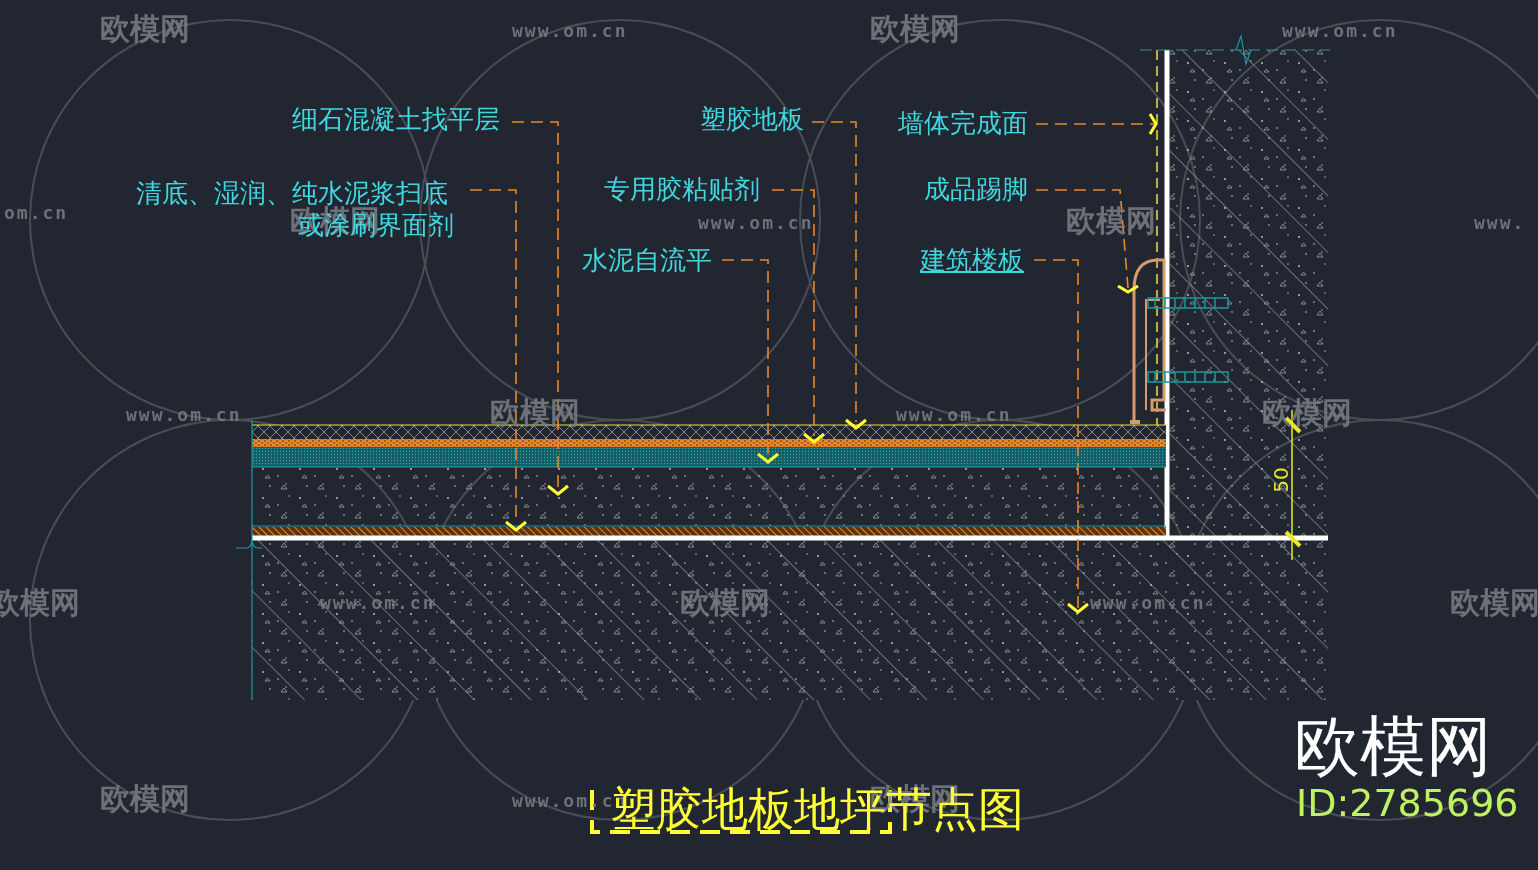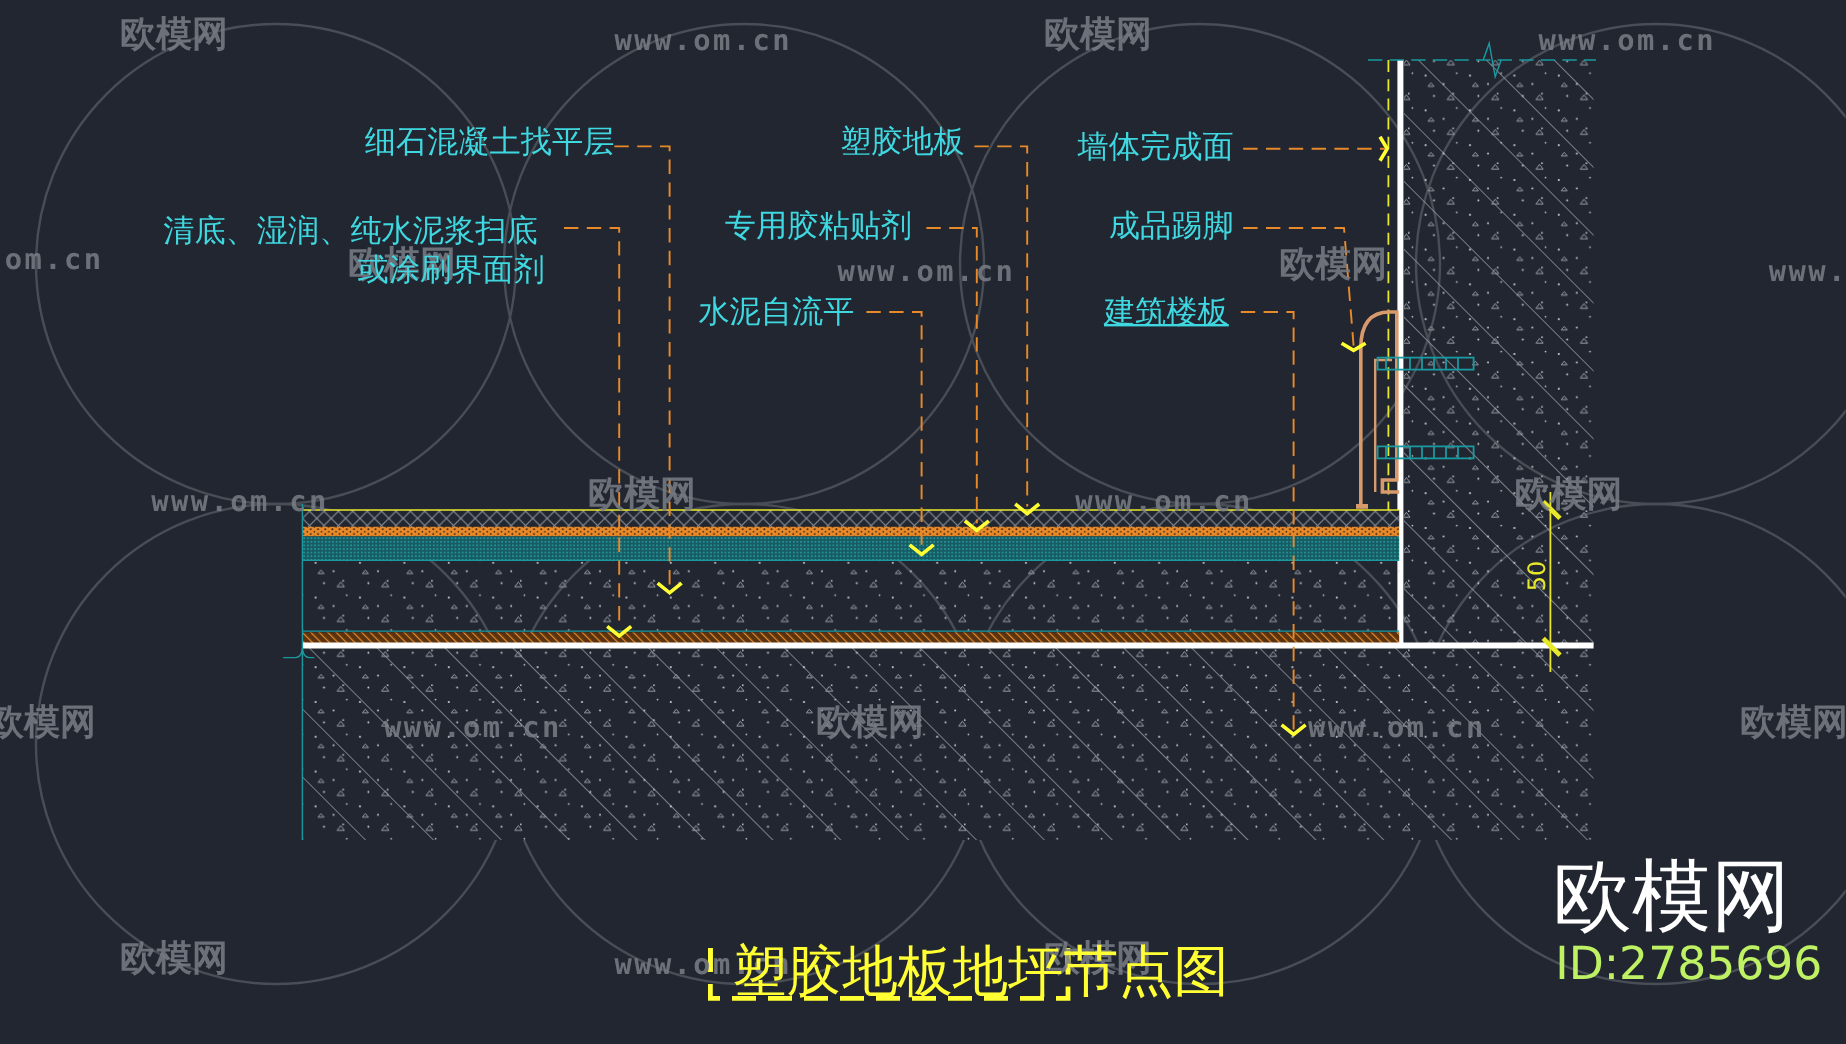--- a/index.html
+++ b/index.html
@@ -1,21 +1,21 @@
 <!DOCTYPE html>
 <html><head>
 <meta charset="utf-8">
 <style>
   html, body { margin:0; padding:0; }
   body { width:1538px; height:870px; background:#212630; overflow:hidden; position:relative;
          font-family:"DejaVu Sans", sans-serif; }
   svg.layer { position:absolute; left:0; top:0; }
   .label { position:absolute; color:#3fd8e0; font-size:26px; white-space:nowrap; line-height:1; letter-spacing:0px; }
   .wm-text { position:absolute; color:#7a7e86; font-size:30px; font-weight:bold; white-space:nowrap; opacity:.85; line-height:1; }
-  .wm-url { position:absolute; color:#7a7e86; font-family:"DejaVu Sans Mono", monospace; font-size:24px; font-weight:bold; white-space:nowrap; letter-spacing:2px; opacity:.85; line-height:1; }
+  .wm-url { position:absolute; color:#7a7e86; font-family:"DejaVu Sans Mono", monospace; font-size:18px; font-weight:bold; white-space:nowrap; letter-spacing:2px; opacity:.85; line-height:1; }
   .title { position:absolute; color:#ffff33; font-size:46px; white-space:nowrap; line-height:1; }
   .brand { position:absolute; color:#ffffff; font-size:66px; line-height:1; white-space:nowrap; }
   .brand-id { position:absolute; color:#bef264; font-size:38px; line-height:1; white-space:nowrap; }
   .dim { position:absolute; color:#e8e82a; font-size:20px; transform:rotate(-90deg); transform-origin:center; line-height:1; }
 </style>
 </head>
 <body>
 
 <svg class="layer" width="1538" height="870" viewBox="0 0 1538 870">
   <defs>
@@ -163,21 +163,21 @@
 <div class="wm-text" style="left:-10px;top:588px;"><span>欧模网</span></div>
 <div class="wm-url" style="left:320px;top:594px;">www.om.cn</div>
 <div class="wm-text" style="left:680px;top:588px;"><span>欧模网</span></div>
 <div class="wm-url" style="left:1090px;top:594px;">www.om.cn</div>
 <div class="wm-text" style="left:1450px;top:588px;"><span>欧模网</span></div>
 
 <div class="wm-text" style="left:100px;top:784px;"><span>欧模网</span></div>
 <div class="wm-url" style="left:512px;top:792px;">www.om.cn</div>
 <div class="wm-text" style="left:870px;top:784px;"><span>欧模网</span></div>
 
-<div class="label" style="left:304px;top:106px;">细石混凝土找平层</div>
+<div class="label" style="left:292px;top:106px;">细石混凝土找平层</div>
 <div class="label" style="left:136px;top:180px;text-align:right;">清底、湿润、纯水泥浆扫底</div>
 <div class="label" style="left:298px;top:212px;">或涂刷界面剂</div>
 <div class="label" style="left:700px;top:106px;">塑胶地板</div>
 <div class="label" style="left:604px;top:176px;">专用胶粘贴剂</div>
 <div class="label" style="left:582px;top:247px;text-align:center;">水泥自流平</div>
 <div class="label" style="left:898px;top:110px;">墙体完成面</div>
 <div class="label" style="left:924px;top:176px;">成品踢脚</div>
 <div class="label" style="left:920px;top:247px;text-decoration:underline;">建筑楼板</div>
 
 <div class="dim" style="left:1268px;top:470px;">50</div>

